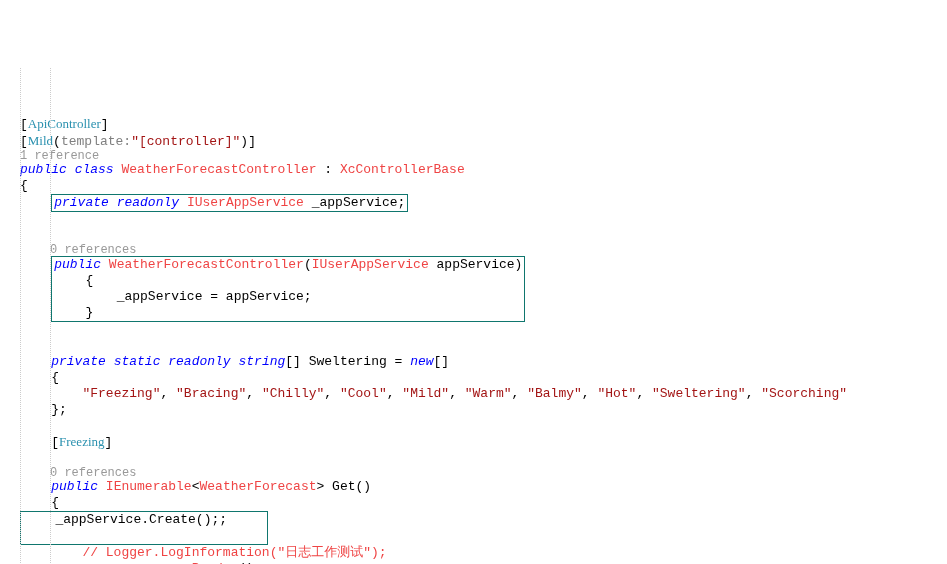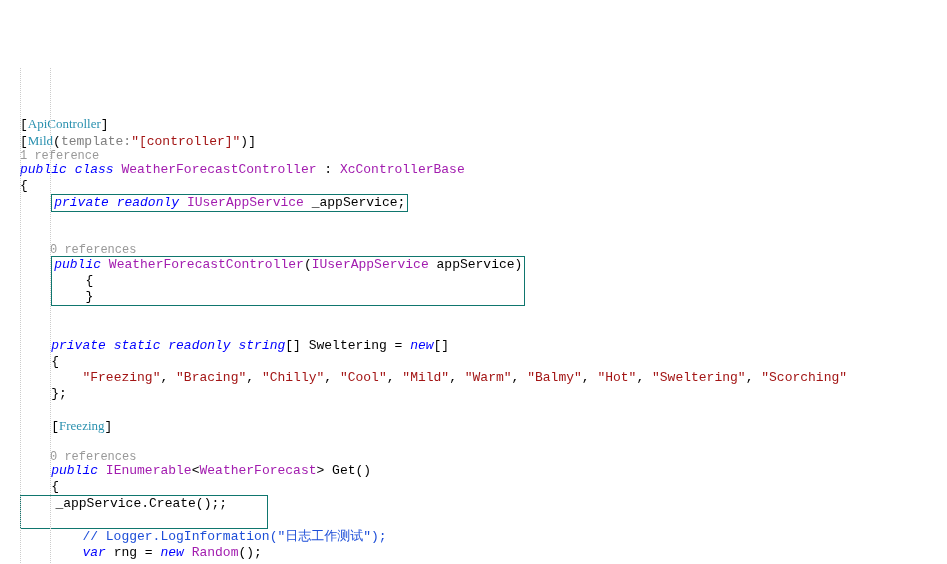--- a/index.html
+++ b/index.html
@@ -8,26 +8,26 @@
     background: #fff;
     font-family: Consolas, "Courier New", monospace;
     font-size: 13px;
     line-height: 16px;
     color: #000;
     white-space: pre;
     width: 947px;
     box-sizing: border-box;
   }
   .kw   { color: #0000ff; font-style: italic; }   
-  .type { color: #a21caf; }   
+  .type { color: #ef4444; }   
   .str  { color: #a31515; }   
   .attr { color: #2b91af; font-family: Liberation Serif, serif; }   
   .param{ color: #808080; margin-top: 38px; }   
   .ref  { color: #999; font-size: 12px; line-height: 12px; display:block; }
-  .commentGreen { color: #1d4ed8; }
+  .commentGreen { color: #ef4444; }
   .box {
     border: 1px solid #0f766e;
     display: inline-block;
     padding: 0 2px;
     box-sizing: border-box;
   }
 
   .guide {
     position: absolute;
     top: 0; bottom: 0;
@@ -44,20 +44,21 @@
 <div class="guide" style="left:0px"></div>
 <div class="guide" style="left:30px"></div>
 <span>[</span><span class="attr">ApiController</span><span>]</span>
 <span>[</span><span class="attr">Mild</span><span>(</span><span class="param">template:</span><span class="str">"[controller]"</span><span>)]</span>
 <span class="ref">1 reference</span><span class="kw">public</span> <span class="kw">class</span> <span class="type">WeatherForecastController</span><span> : </span><span class="type">XcControllerBase</span>
 <span>{</span>
     <span class="box"><span class="kw">private</span> <span class="kw">readonly</span> <span class="type">IUserAppService</span><span> _appService;</span></span>
 
     <span class="ref" style="padding-left:30px">0 references</span>    <span class="box" style="padding:0 2px 0 2px"><span class="kw">public</span> <span class="type">WeatherForecastController</span><span>(</span><span class="type">IUserAppService</span><span> appService)</span>
     {
+<span>        _appService = appService;</span>
     }</span>
 
 
     <span class="kw">private</span> <span class="kw">static</span> <span class="kw">readonly</span> <span class="kw">string</span><span>[] Sweltering = </span><span class="kw">new</span><span>[]</span>
 <span>    {</span>
         <span class="str">"Freezing"</span>, <span class="str">"Bracing"</span>, <span class="str">"Chilly"</span>, <span class="str">"Cool"</span>, <span class="str">"Mild"</span>, <span class="str">"Warm"</span>, <span class="str">"Balmy"</span>, <span class="str">"Hot"</span>, <span class="str">"Sweltering"</span>, <span class="str">"Scorching"</span>
 <span>    };</span>
 
     <span>[</span><span class="attr">Freezing</span><span>]</span>
     <span class="ref" style="padding-left:30px">0 references</span>    <span class="kw">public</span> <span class="type">IEnumerable</span><span>&lt;</span><span class="type">WeatherForecast</span><span>&gt; Get()</span>

